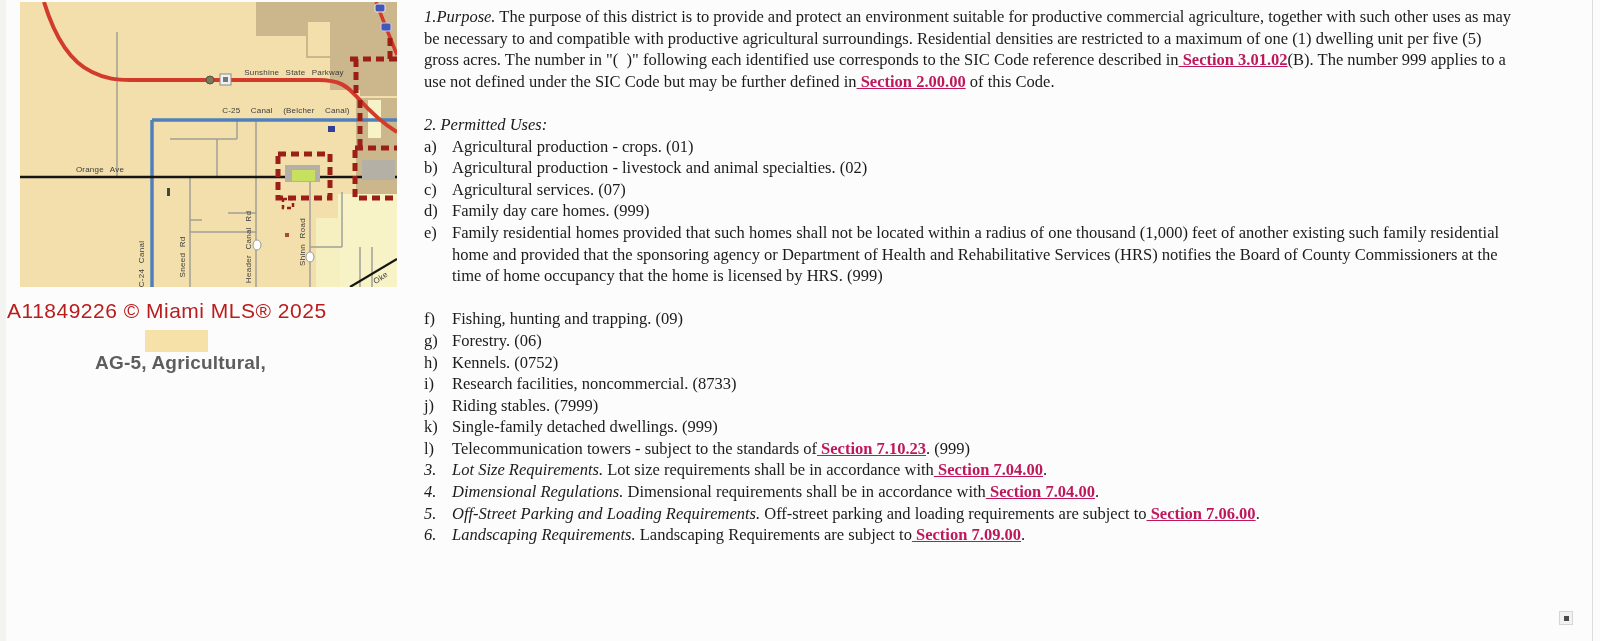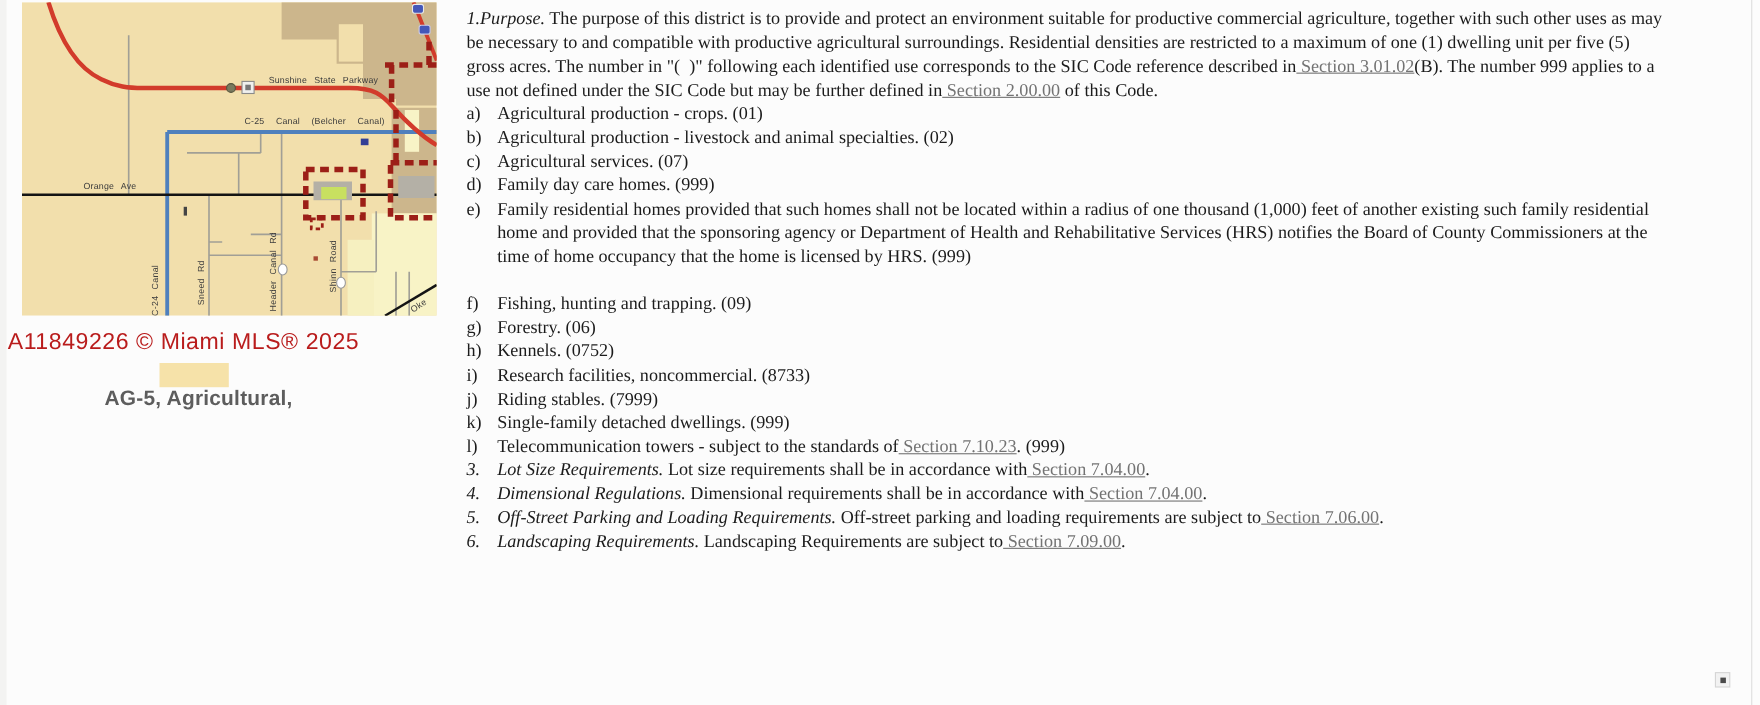--- a/index.html
+++ b/index.html
@@ -34,21 +34,21 @@
   .doc{
     position:absolute;left:424px;top:6px;width:1090px;
     font-size:16.5px;line-height:21.6px;color:#1b1b1b;
   }
   .doc-title{font-style:italic;margin-bottom:21px;}
   .line{position:relative;}
   .item{padding-left:28px;}
   .marker{position:absolute;left:0;top:0;}
   .gap{margin-top:21.6px;}
   .it{font-style:italic;}
-  .lnk{color:#737373;text-decoration:underline;cursor:pointer;}
+  .lnk{color:#be185d;text-decoration:underline;cursor:pointer;font-weight:bold;}
 
   .artifact-dot{
     position:absolute;left:1559px;top:611px;width:12px;height:12px;
     background:#f2f2f2;border:1px solid #d5d5d5;
     display:flex;align-items:center;justify-content:center;
   }
   .artifact-dot span{display:block;width:5px;height:5px;background:#4a4a4a;}
 </style>
 </head>
 <body>
@@ -137,20 +137,21 @@
   <div class="attribution">A11849226 © Miami MLS® 2025</div>
 
   <div class="legend">
     <div class="legend-swatch"></div>
     <div class="legend-label">AG-5, Agricultural,</div>
   </div>
 
   <div class="doc">
     <div>
         <div class="line para"><span class="it">1.Purpose.</span><span> The purpose of this district is to provide and protect an environment suitable for productive commercial agriculture, together with such other uses as may be necessary to and compatible with productive agricultural surroundings. Residential densities are restricted to a maximum of one (1) dwelling unit per five (5) gross acres. The number in "(&nbsp; )" following each identified use corresponds to the SIC Code reference described in</span><a class="lnk" href="#"> Section 3.01.02</a><span>(B). The number 999 applies to a use not defined under the SIC Code but may be further defined in</span><a class="lnk" href="#"> Section 2.00.00</a><span> of this Code.</span></div>
+        <div class="line para gap"><span class="it">2. Permitted Uses:</span></div>
         <div class="line item"><span class="marker">a)</span><span>Agricultural production - crops. (01)</span></div>
         <div class="line item"><span class="marker">b)</span><span>Agricultural production - livestock and animal specialties. (02)</span></div>
         <div class="line item"><span class="marker">c)</span><span>Agricultural services. (07)</span></div>
         <div class="line item"><span class="marker">d)</span><span>Family day care homes. (999)</span></div>
         <div class="line item"><span class="marker">e)</span><span>Family residential homes provided that such homes shall not be located within a radius of one thousand (1,000) feet of another existing such family residential home and provided that the sponsoring agency or Department of Health and Rehabilitative Services (HRS) notifies the Board of County Commissioners at the time of home occupancy that the home is licensed by HRS. (999)</span></div>
         <div class="line item gap"><span class="marker">f)</span><span>Fishing, hunting and trapping. (09)</span></div>
         <div class="line item"><span class="marker">g)</span><span>Forestry. (06)</span></div>
         <div class="line item"><span class="marker">h)</span><span>Kennels. (0752)</span></div>
         <div class="line item"><span class="marker">i)</span><span>Research facilities, noncommercial. (8733)</span></div>
         <div class="line item"><span class="marker">j)</span><span>Riding stables. (7999)</span></div>

